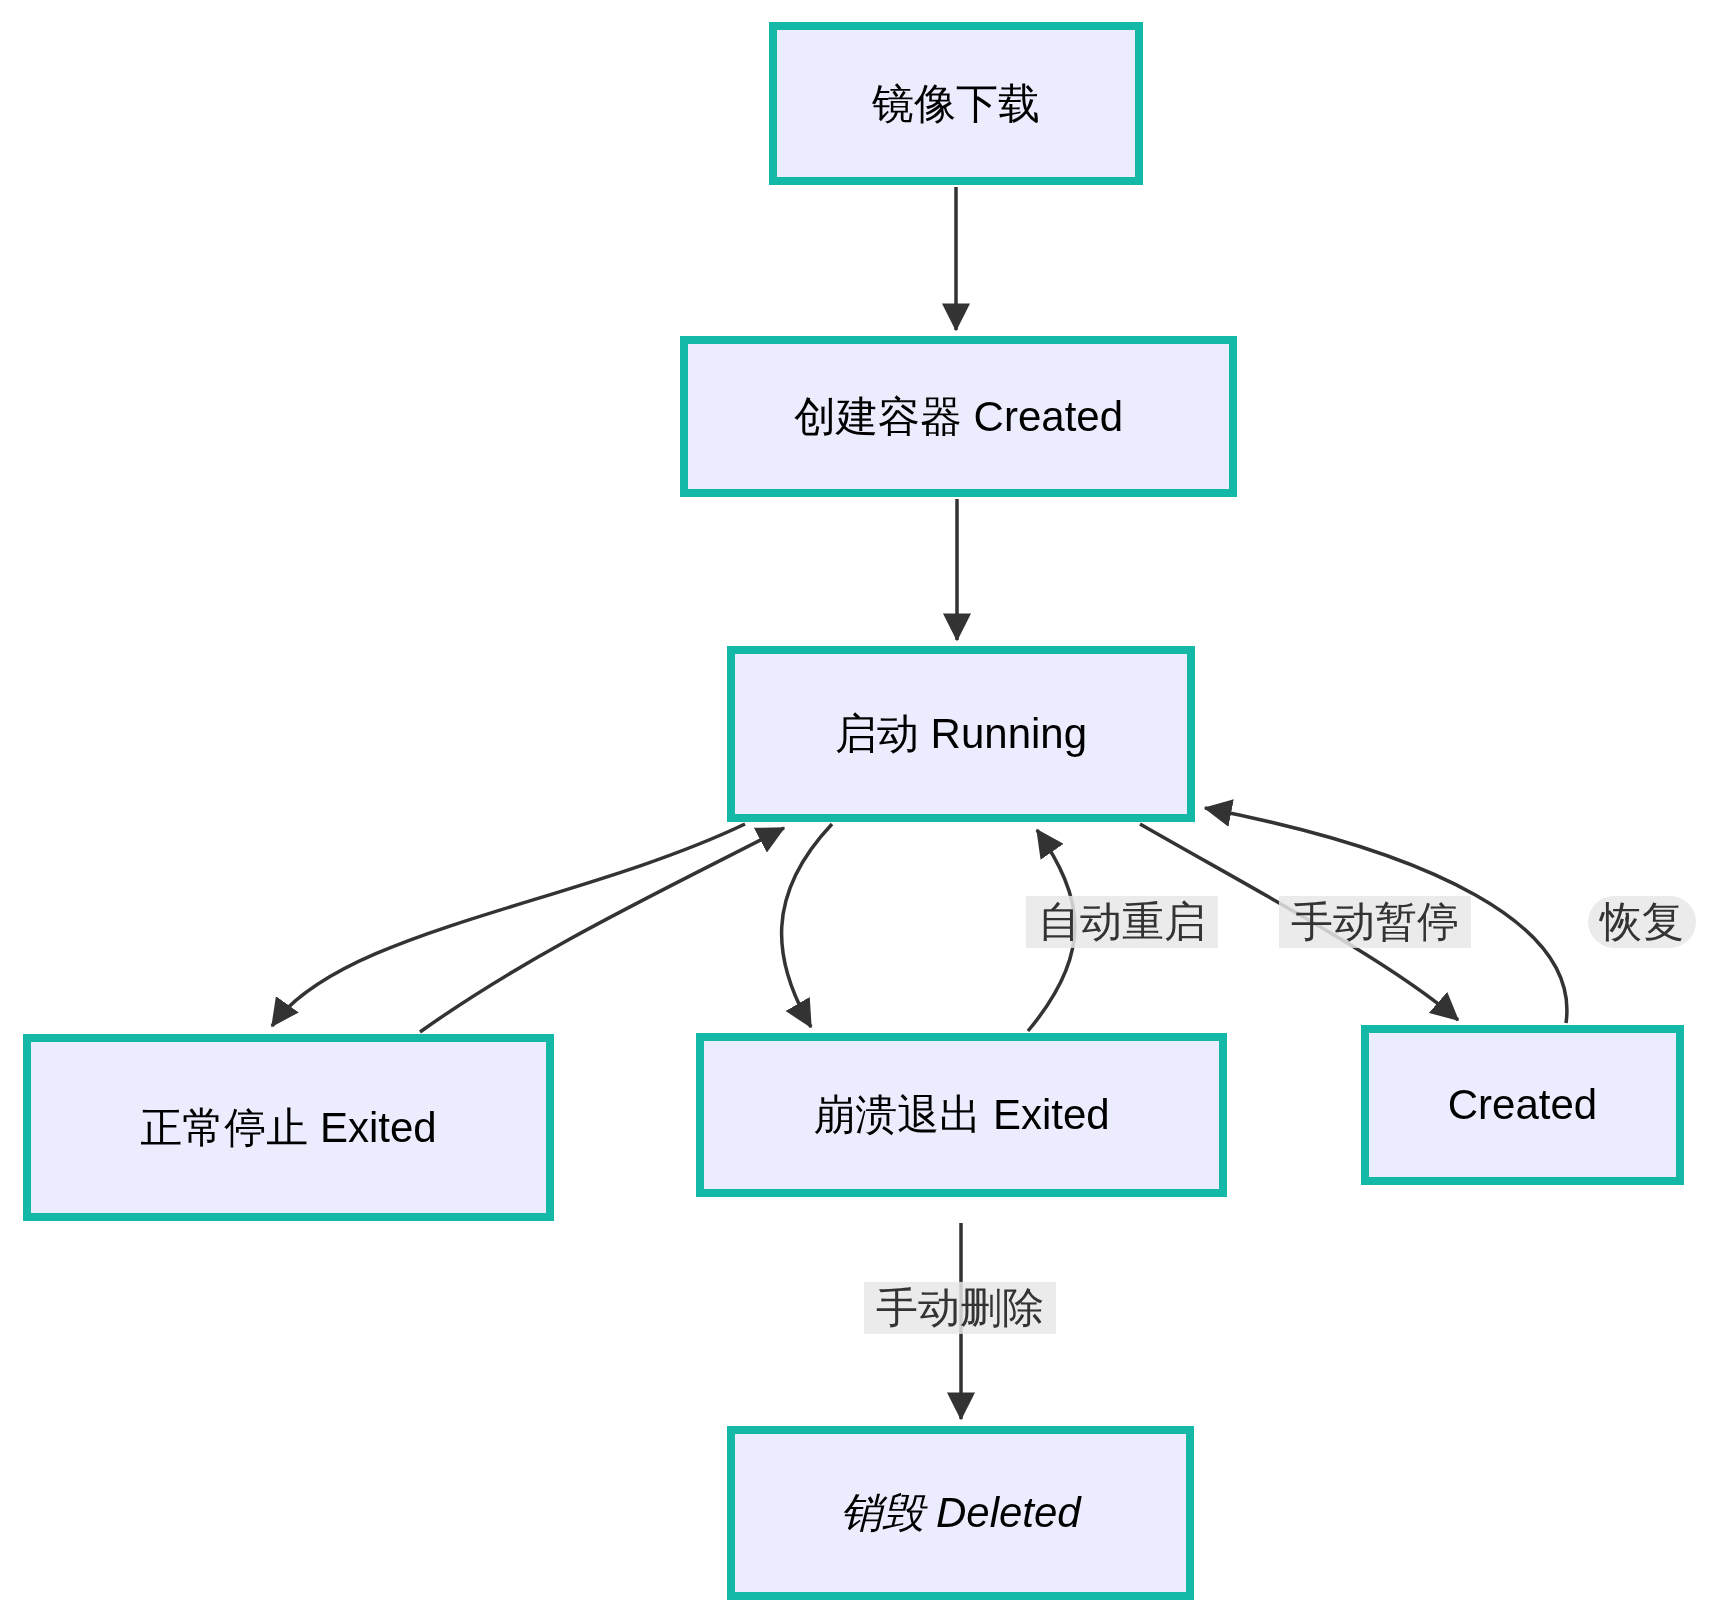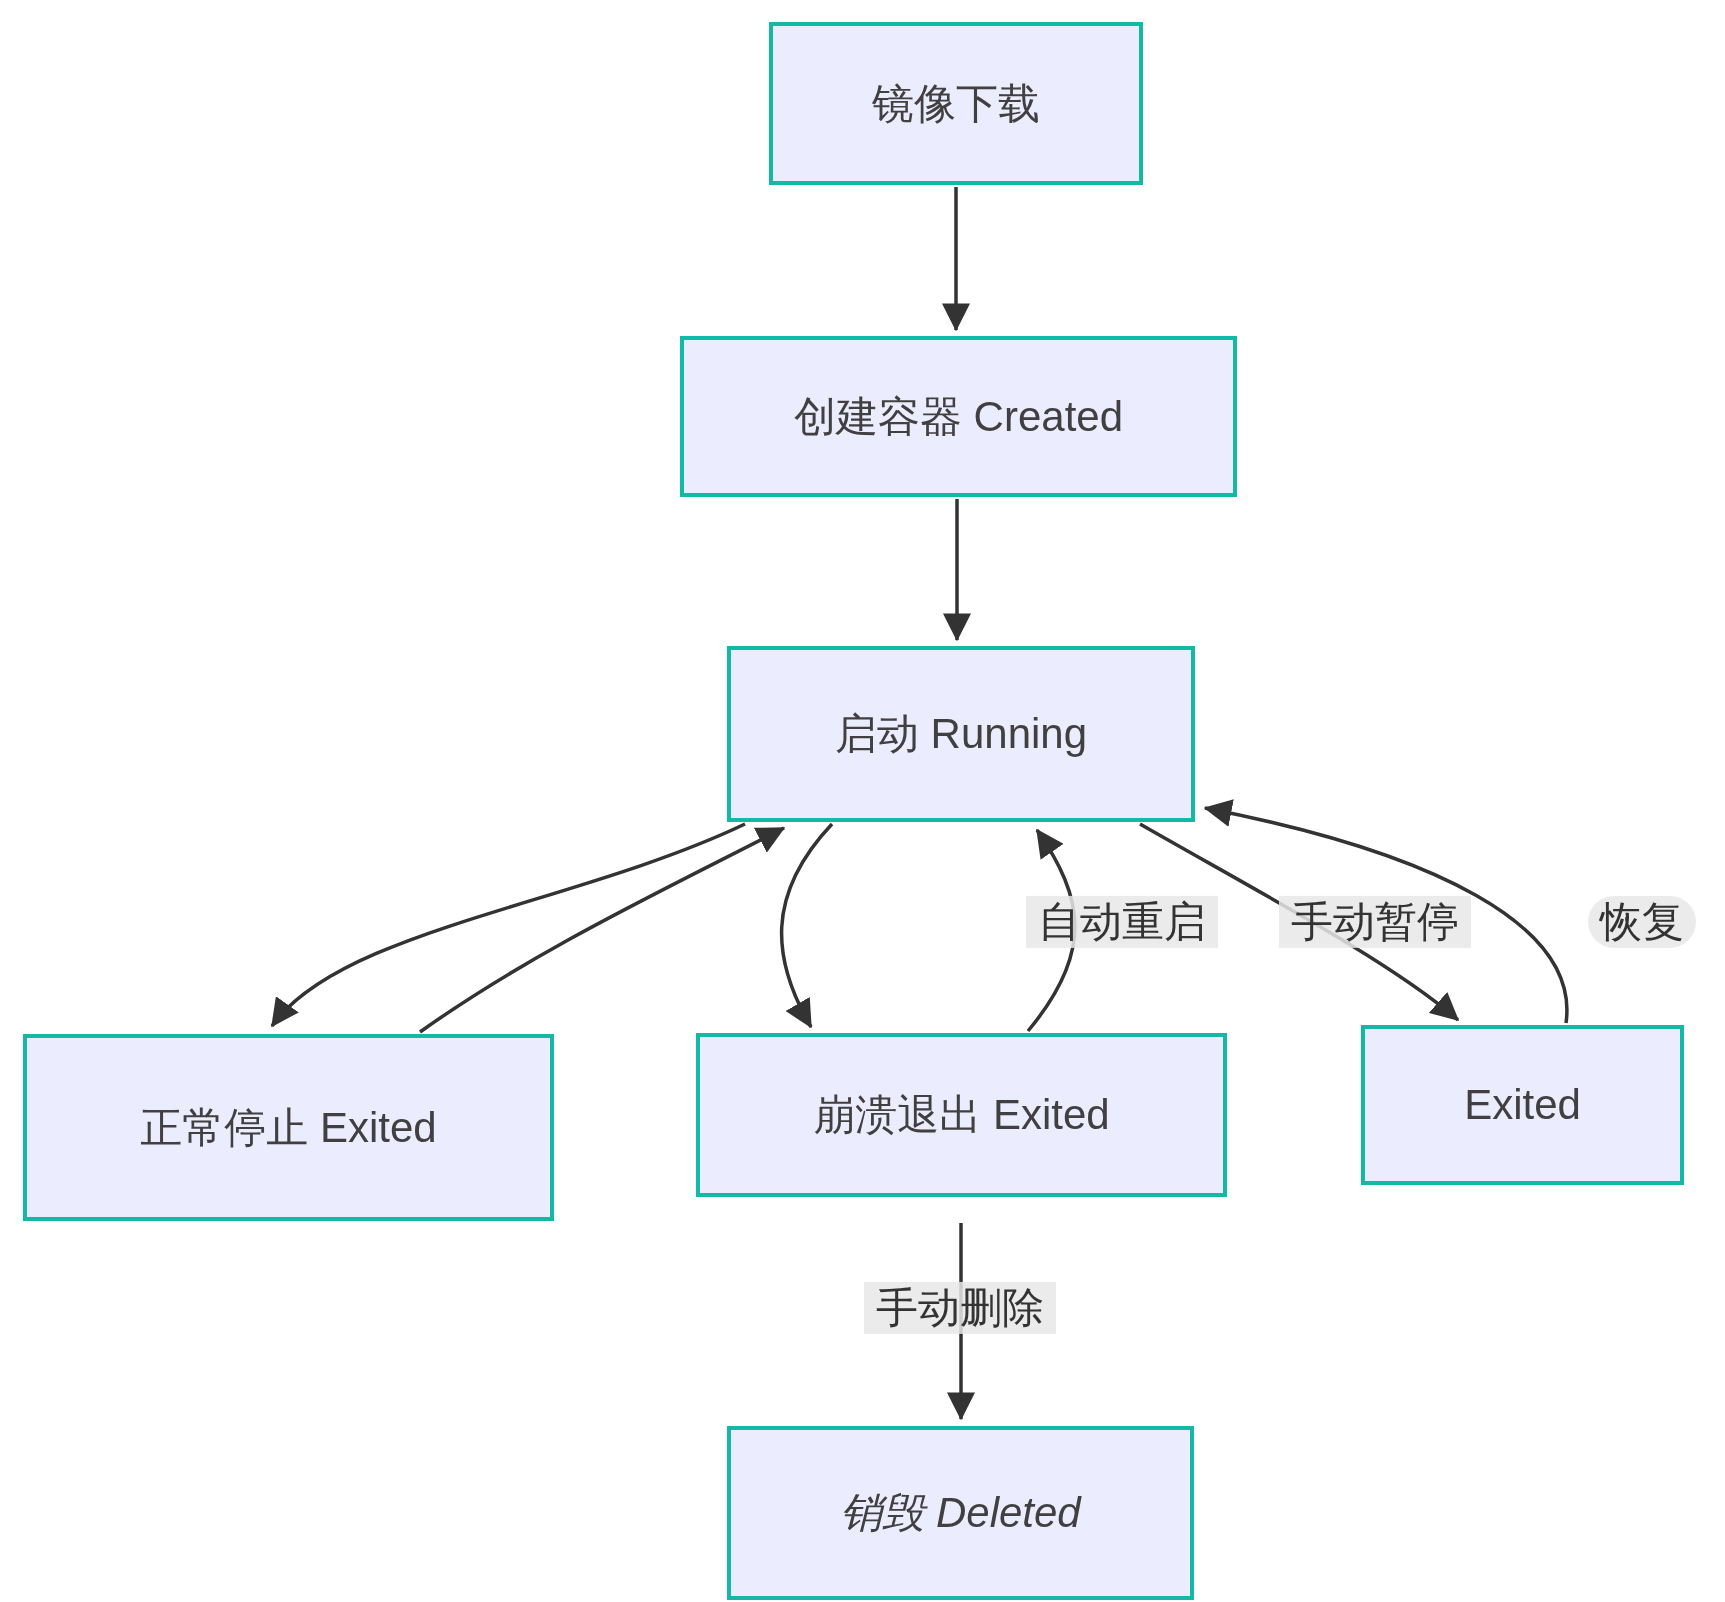--- a/index.html
+++ b/index.html
@@ -19,22 +19,22 @@
     position: absolute;
     left: 0; top: 0;
     width: 1725px;
     height: 1602px;
     z-index: 1;
   }
   .node {
     position: absolute;
     box-sizing: border-box;
     background: #ECECFF;
-    border: 4px solid #14b8a6;
-    color: #404040;
+    border: 8px solid #14b8a6;
+    color: #000000;
     font-size: 42px;
     display: flex;
     align-items: center;
     justify-content: center;
     text-align: center;
     z-index: 3;
     white-space: nowrap;
   }
   .edge-label {
     position: absolute;
@@ -93,21 +93,21 @@
   <div class="node n-running">
     <span>启动 Running</span>
   </div>
   <div class="node n-exited-normal">
     <span>正常停止 Exited</span>
   </div>
   <div class="node n-exited-crash">
     <span>崩溃退出 Exited</span>
   </div>
   <div class="node n-paused">
-    <span>Exited</span>
+    <span>Created</span>
   </div>
   <div class="node n-deleted">
     <span>销毁 Deleted</span>
   </div>
 
   <div class="edge-label l-auto-restart">自动重启</div>
   <div class="edge-label l-manual-pause">手动暂停</div>
   <div class="edge-label l-resume">恢复</div>
   <div class="edge-label l-manual-delete">手动删除</div>
 

